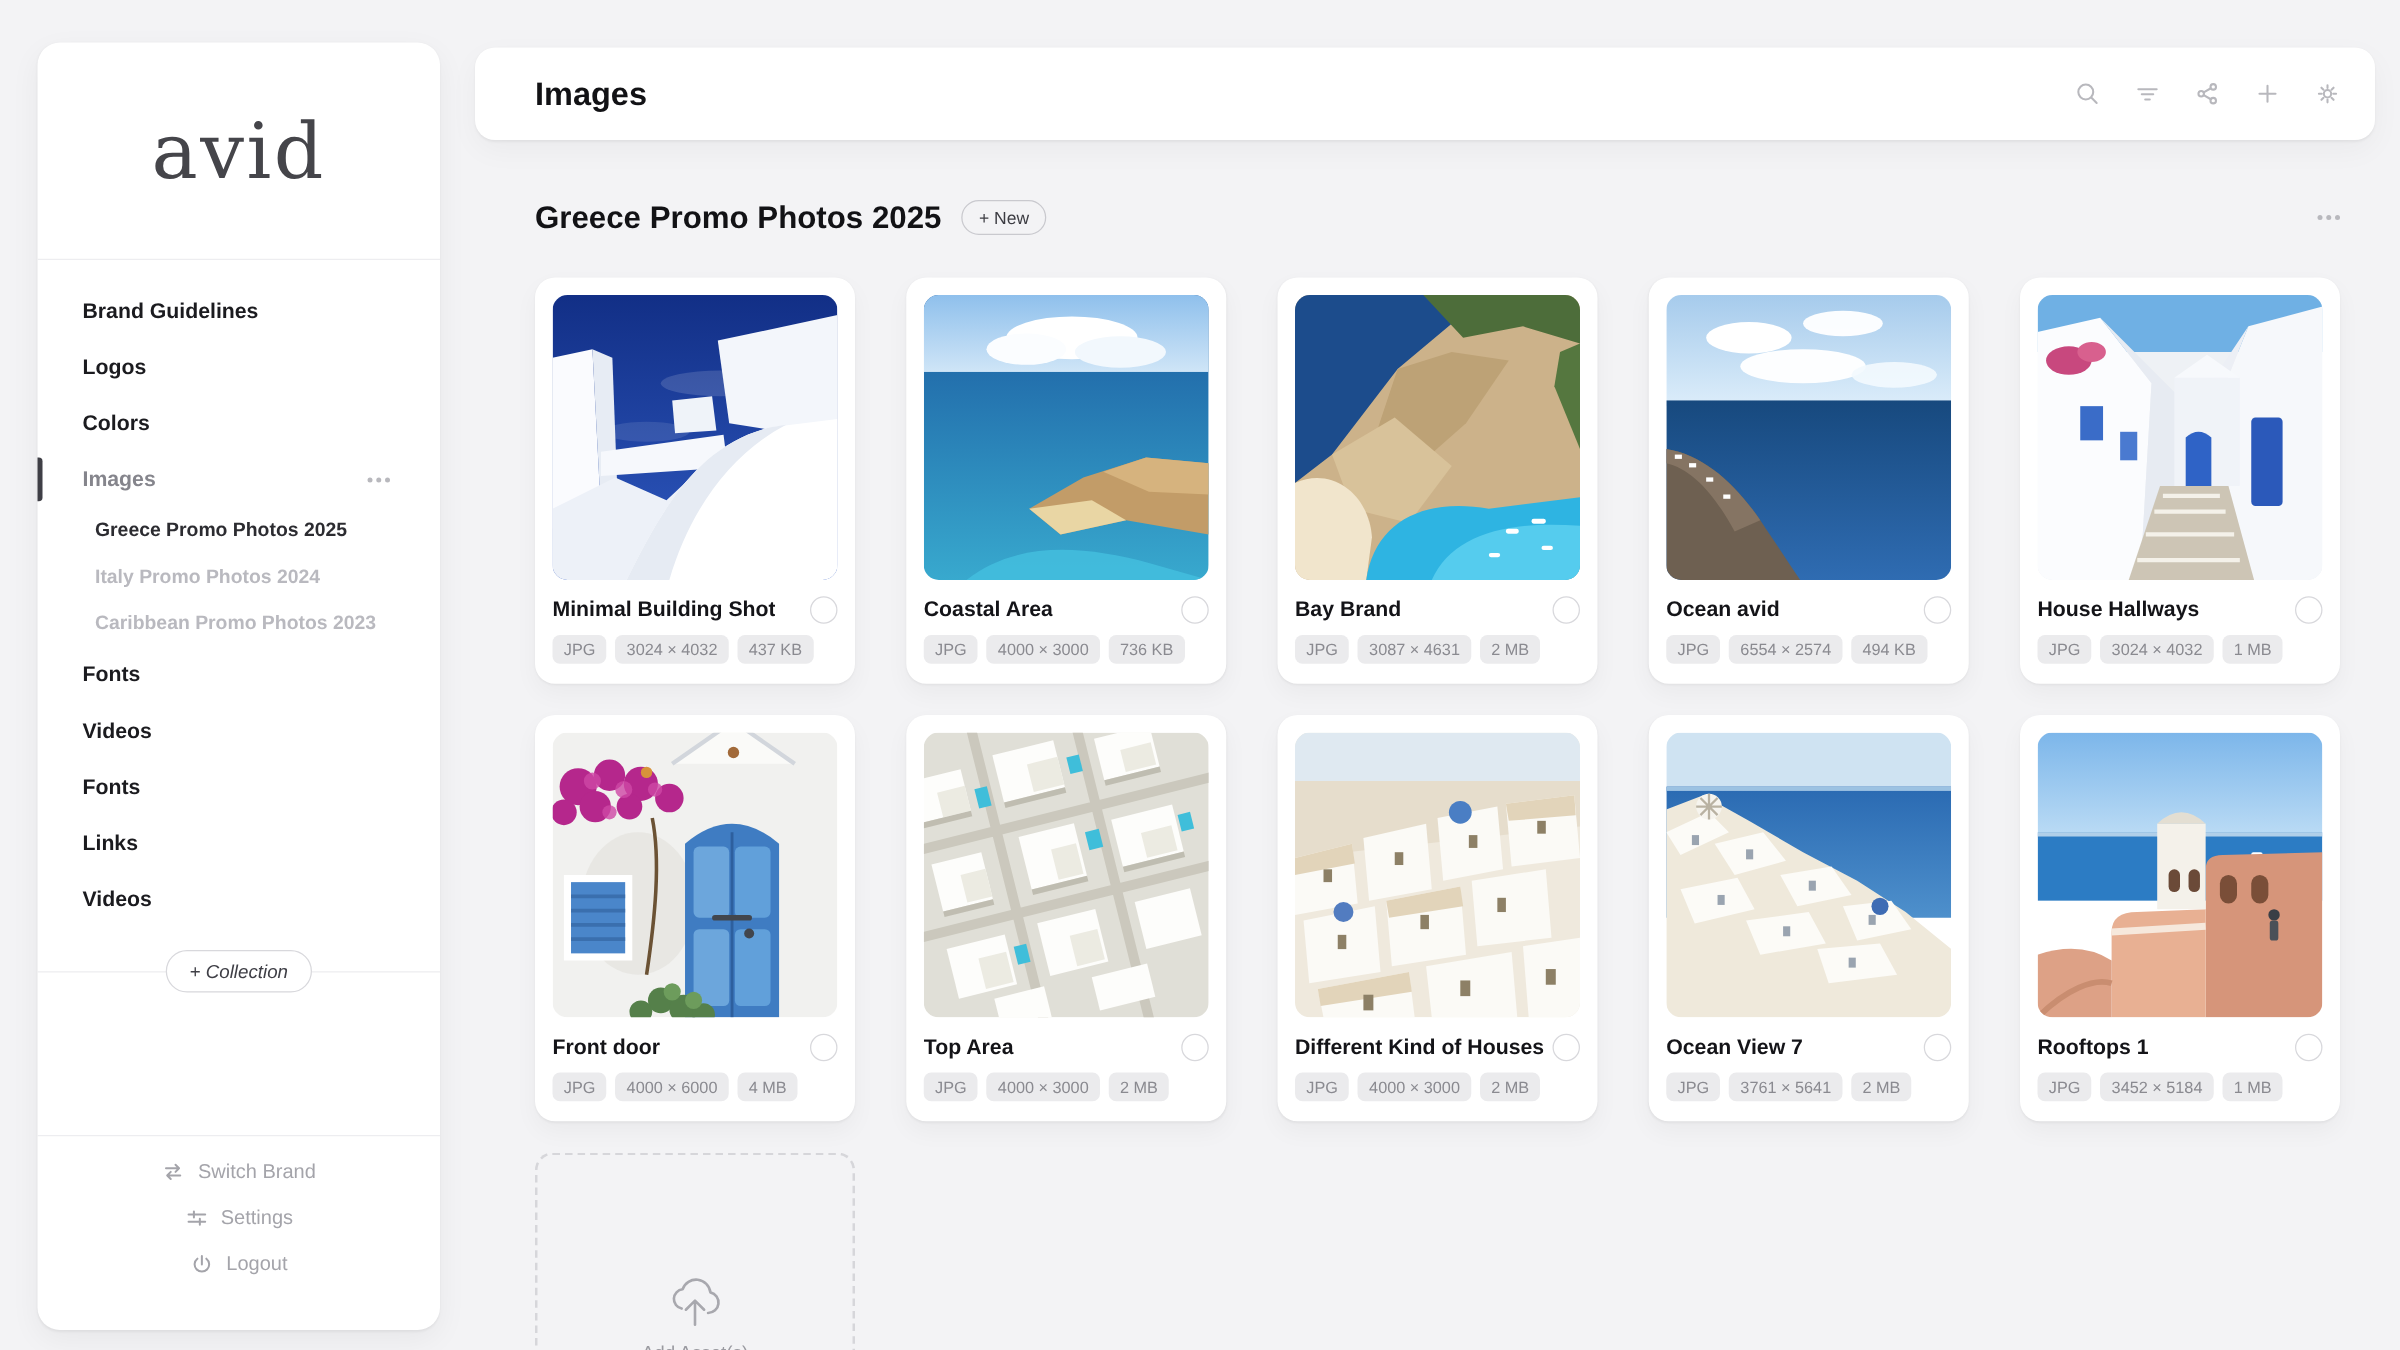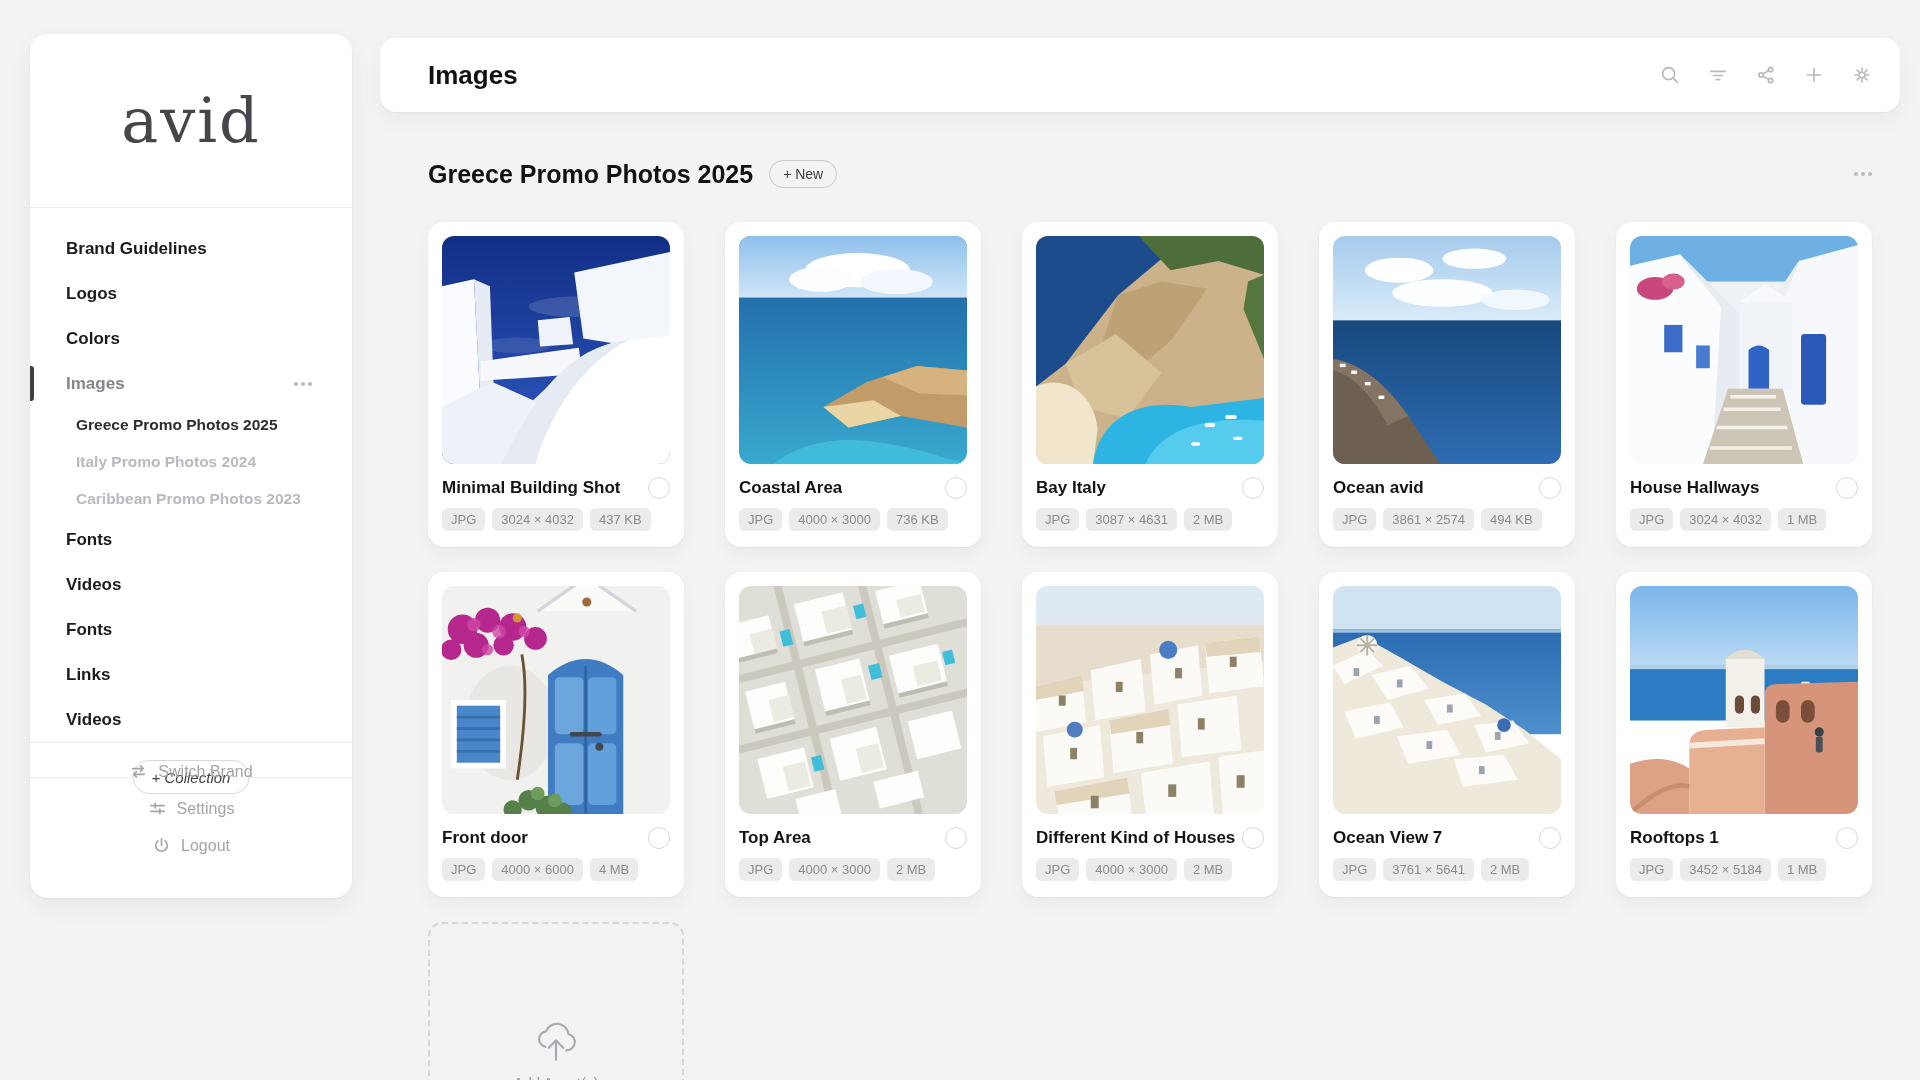--- a/index.html
+++ b/index.html
@@ -1,20 +1,20 @@
 <!DOCTYPE html>
 <html><head>
 <meta charset="utf-8">
 <style>
   * { margin:0; padding:0; box-sizing:border-box; }
   html,body { width:1920px; height:1080px; overflow:hidden; background:#f3f3f5;
               font-family:"Liberation Sans", sans-serif; color:#1b1b1f; }
 
   
-  .sidebar { position:absolute; left:30px; top:34px; width:322px; height:864px;
+  .sidebar { position:absolute; left:30px; top:34px; width:322px; height:1030px;
              background:#fff; border-radius:18px;
              box-shadow:0 1px 2px rgba(16,16,20,.05), 0 8px 24px rgba(16,16,20,.05); }
   .logo-wrap { height:174px; display:flex; align-items:center; justify-content:center;
                border-bottom:1px solid #ededf0; }
   .logo { font-family:"DejaVu Serif", serif; font-size:62px; color:#45454a; letter-spacing:2px; }
   .nav { padding-top:18px; }
   .nav-item { position:relative; height:45px; display:flex; align-items:center;
               padding:0 40px 0 36px; font-size:17px; font-weight:bold; color:#1b1b1f; cursor:pointer; }
   .nav-item.active { color:#85858c; }
   .active-bar { position:absolute; left:0; top:5px; bottom:5px; width:4px;
@@ -289,21 +289,21 @@
           <path d="M0,132 C26,120 52,140 54,170 L50,200 L0,200 Z" fill="#f1e5cc"></path>
           <path d="M50,200 C56,158 92,142 136,150 L200,142 L200,200 Z" fill="#2eb4e2"></path>
           <path d="M96,200 C110,168 150,158 200,162 L200,200 Z" fill="#55ccee"></path>
           <rect x="148" y="164" width="9" height="3.5" rx="1.5" fill="#fff"></rect>
           <rect x="166" y="157" width="10" height="3.5" rx="1.5" fill="#fff"></rect>
           <rect x="136" y="181" width="8" height="3" rx="1.5" fill="#fff"></rect>
           <rect x="173" y="176" width="8" height="3" rx="1.5" fill="#fff"></rect>
         </svg>
       </div>
       <div class="card-head">
-        <div class="card-title">Bay Italy</div>
+        <div class="card-title">Bay Brand</div>
         <div class="select-circle"></div>
       </div>
       <div class="badges">
         <span class="badge">JPG</span>
         <span class="badge">3087 × 4631</span>
         <span class="badge">2 MB</span>
       </div>
     </div>
 
     <div class="card">
@@ -332,21 +332,21 @@
           <rect x="28" y="128" width="5" height="3" fill="#fff"></rect>
             <rect x="40" y="140" width="5" height="3" fill="#fff"></rect>
         </svg>
       </div>
       <div class="card-head">
         <div class="card-title">Ocean avid</div>
         <div class="select-circle"></div>
       </div>
       <div class="badges">
         <span class="badge">JPG</span>
-        <span class="badge">3861 × 2574</span>
+        <span class="badge">6554 × 2574</span>
         <span class="badge">494 KB</span>
       </div>
     </div>
 
     <div class="card">
       <div class="thumb">
         <svg viewBox="0 0 200 200" preserveAspectRatio="none">
           <rect width="200" height="200" fill="#eef1f5"></rect>
           <rect width="200" height="40" fill="#6fb0e4"></rect>
           <path d="M0,200 L0,26 L44,16 L80,62 L72,200 Z" fill="#fbfcfe"></path>

